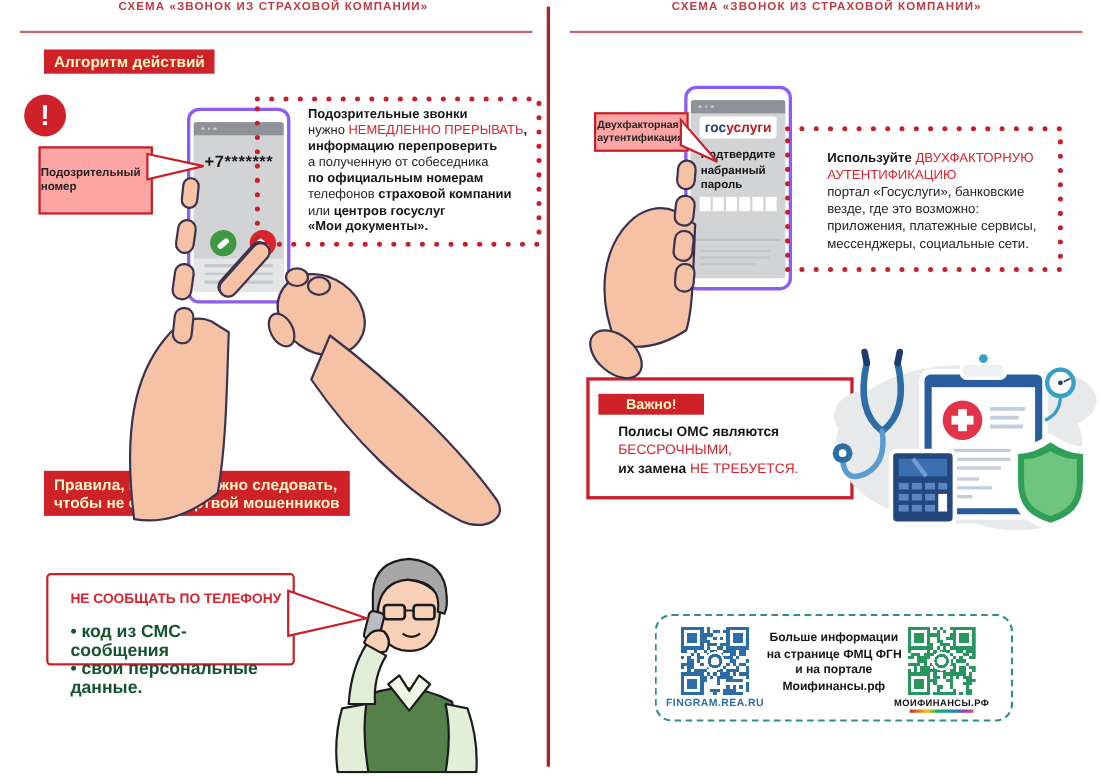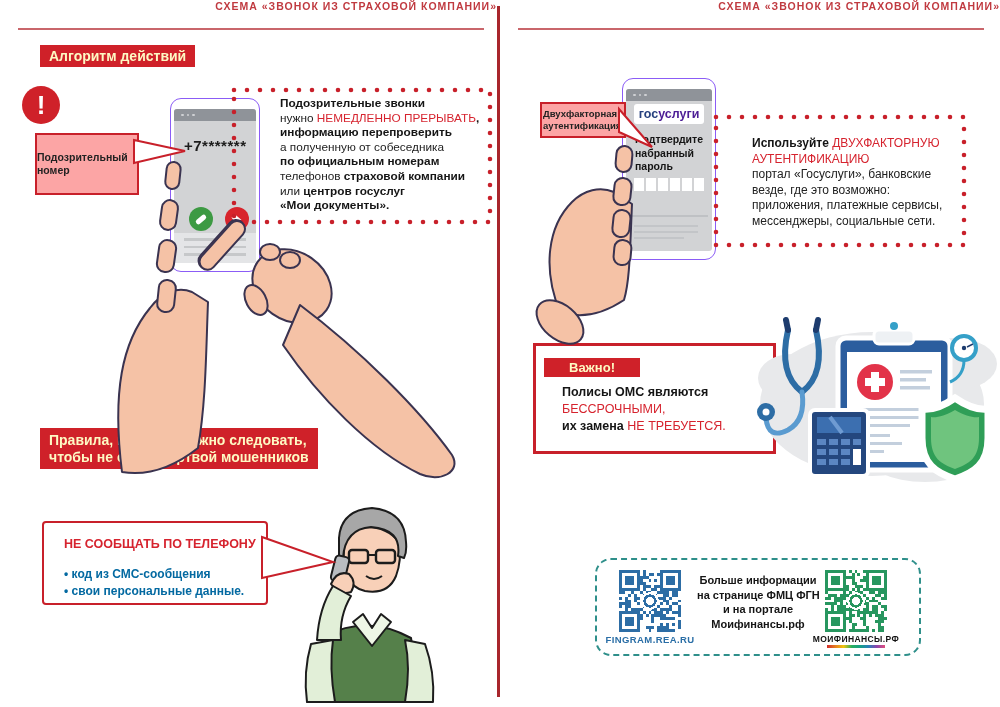--- a/index.html
+++ b/index.html
@@ -2,37 +2,37 @@
 <html style="--accent: #d6232e; --badge: #cf2129; --bred: #c8202a; --divider: #a8262c; --hdr: #c03a40; --teal: #2e8f8a; --gosblue: #27417e;"><head>
 <meta charset="utf-8">
 <style>
   :root{
     --accent:#d6232e; --badge:#cf2129; --bred:#c8202a; --divider:#a8262c; --hdr:#c03a40;
   }
   html,body{margin:0;padding:0;background:#fff}
   #page{position:relative;width:1000px;height:707px;background:#fff;overflow:hidden;
         font-family:"Liberation Sans",sans-serif;color:#1a1a1a}
   .abs{position:absolute}
-  .hdr{font-size:10.5px;font-weight:bold;letter-spacing:1px;color:var(--hdr);text-align:right}
+  .hdr{font-size:10.5px;font-weight:bold;letter-spacing:1px;color:var(--hdr);text-align:center}
   .hline{height:2px;background:#c9666b}
   .badge{display:inline-block;background:var(--badge);color:#fef9c3;font-weight:bold;white-space:nowrap}
   .labelbox{border:2px solid var(--bred);background:#fca5a5;text-align:left;font-weight:bold;color:#222}
   .rl{white-space:nowrap}
   .seg-n{font-weight:normal;color:#222}
   .seg-b{font-weight:bold;color:#151515}
   .seg-rb{font-weight:normal;color:var(--accent)}
   .note{font-size:11.8px;line-height:14.6px}
-  .phone{border:1px solid #8b5cf6;border-radius:11px;background:#fff}
+  .phone{border:3px solid #8b5cf6;border-radius:11px;background:#fff}
   .screen{position:absolute;left:3px;right:3px;top:10px;bottom:8px;background:#d2d3d5;border-radius:3px;overflow:hidden}
   .topbar{position:absolute;left:0;right:0;top:0;height:12px;background:#8f9399;display:flex;align-items:center;padding-left:7px;gap:3px}
   .topbar i{width:2.5px;height:2.5px;border-radius:50%;background:#cfd1d4}
   .callbtn{position:absolute;width:24px;height:24px;border-radius:50%;display:flex;align-items:center;justify-content:center}
   .callbtn b{width:12px;height:5px;border-radius:3px;background:#fff;display:block}
   .pwbox{width:10px;height:13px;background:#fff;display:inline-block;margin-right:2px}
-  .bullets{margin:15px;padding:0;list-style:none;font-size:12px;font-weight:bold;color:#0369a1}
+  .bullets{margin:15px;padding:0;list-style:none;font-size:16px;font-weight:bold;color:#14532d}
   .bullets li{line-height:17px}
   .bullets li::before{content:"• "}
   .qrlabel{font-size:9.5px;font-weight:bold;letter-spacing:.4px;text-align:center}
   .center-lines .rl{text-align:center}
   svg{display:block}
 </style>
 </head>
 <body>
 
 <div id="page">
@@ -117,21 +117,21 @@
 
   <div class="abs phone" style="left:622px;top:78px;width:92px;height:180px">
     <div class="screen">
       <div class="topbar">
           <i></i>
           <i></i>
           <i></i>
         </div>
       <div class="abs" style="left:8px;top:15px;width:70px;height:20px;background:#fff;border-radius:3px;display:flex;align-items:center;justify-content:center;font-size:12.5px;font-weight:bold">
         <span style="color:var(--gosblue,#27417e)">гос</span>
-          <span style="color:#4c1d95">услуги</span>
+          <span style="color:#b91c1c">услуги</span>
       </div>
       <div class="abs" style="left:9px;top:44px;font-size:10.5px;line-height:13.5px;color:#2b2b2b">
           <div class="rl"><span class="seg-b">Подтвердите</span></div>
           <div class="rl"><span class="seg-b">набранный</span></div>
           <div class="rl"><span class="seg-b">пароль</span></div>
         </div>
       <div class="abs" style="left:8px;top:88px;white-space:nowrap">
         <span class="pwbox"></span><span class="pwbox"></span><span class="pwbox"></span><span class="pwbox"></span><span class="pwbox"></span><span class="pwbox"></span>
       </div>
       <div class="abs" style="left:4px;right:4px;top:126px;height:2px;background:#bfc1c4"></div>

